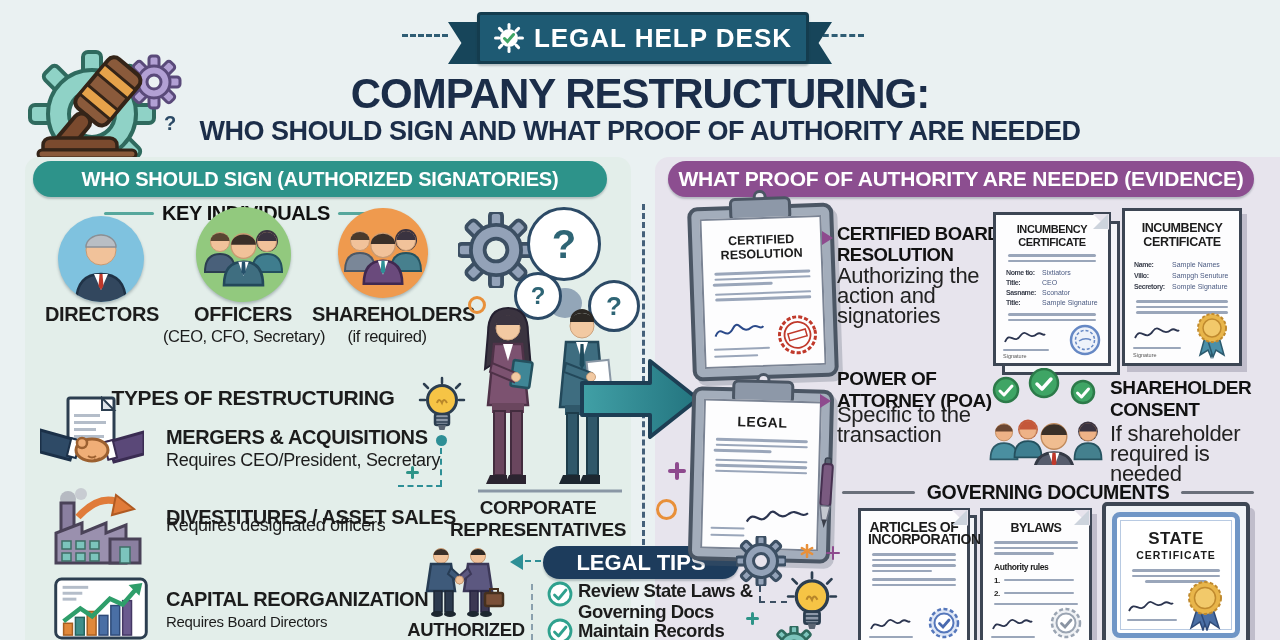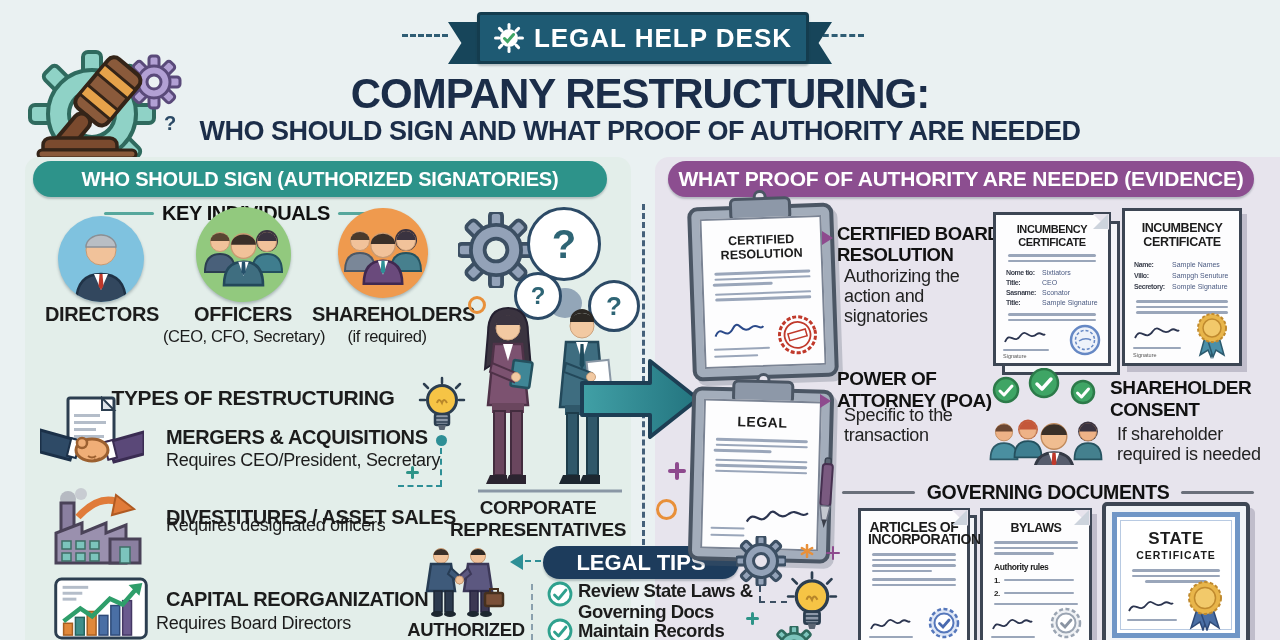--- a/index.html
+++ b/index.html
@@ -27,21 +27,21 @@
   .avatar{border-radius:50%;overflow:hidden;box-shadow:0 2px 3px rgba(40,60,70,.3);}
   .plus{position:absolute;}
   .plus:before,.plus:after{content:"";position:absolute;background:currentColor;border-radius:2px;}
   .plus:before{left:40%;top:0;width:20%;height:100%;}
   .plus:after{top:40%;left:0;height:20%;width:100%;}
   .qbubble{background:#fff;border:3px solid #2c4a66;border-radius:50%;display:flex;align-items:center;justify-content:center;
            color:#2e6575;font-weight:bold;}
   .dashv{border-left:3px dashed #44607a;}
   .dashh{border-top:3px dashed #2f5d74;}
   .evtitle{font-weight:bold;letter-spacing:-0.5px;font-size:18.5px;line-height:21px;color:#111;}
-  .evdesc{font-size:18px;line-height:20px;color:#222;letter-spacing:-0.3px;margin-left:7px;}
+  .evdesc{font-size:22px;line-height:20px;color:#222;letter-spacing:-0.3px;}
   .tri-r{width:0;height:0;border-top:7px solid transparent;border-bottom:7px solid transparent;border-left:11px solid #8e4a8e;}
 </style>
 </head>
 <body>
 
 <div id="page">
 
   <svg width="0" height="0" style="position:absolute" aria-hidden="true">
     <defs>
       <circle id="bhead" cx="0" cy="-13" r="9.5"></circle>
@@ -235,21 +235,21 @@
     <rect x="10" y="47" width="9" height="12" fill="#e0883a" stroke="#a85f20" stroke-width="1.5"></rect>
     <rect x="22" y="41" width="9" height="18" fill="#3e8e8a" stroke="#256560" stroke-width="1.5"></rect>
     <rect x="34" y="35" width="9" height="24" fill="#e0883a" stroke="#a85f20" stroke-width="1.5"></rect>
     <rect x="46" y="39" width="9" height="20" fill="#4a6fa5" stroke="#2e4a78" stroke-width="1.5"></rect>
     <rect x="58" y="29" width="9" height="30" fill="#4a6fa5" stroke="#2e4a78" stroke-width="1.5"></rect>
     <rect x="70" y="24" width="9" height="35" fill="#6a5a8e" stroke="#443764" stroke-width="1.5"></rect>
     <path d="M10,45 L27,32 L39,40 L57,22 L70,28 L83,13" stroke="#2e9e6a" stroke-width="4.5" fill="none"></path>
     <path d="M76,8 L90,6 L87,19 Z" fill="#2e9e6a"></path>
   </svg>
   <div class="abs b" style="left:166px;top:588px;font-size:20px">CAPITAL REORGANIZATION</div>
-  <div class="abs" style="left:156px;top:613px;font-size:18px;letter-spacing:-0.3px">Requires Board Directors</div>
+  <div class="abs" style="left:166px;top:613px;font-size:15px;letter-spacing:-0.3px">Requires Board Directors</div>
 
   <svg class="abs" style="left:458px;top:212px" width="76" height="76" viewBox="0 0 100 100">
     <g stroke="#3c4f63" stroke-width="5" fill="#93a2b8">
       <rect x="42" y="0" width="16" height="100" rx="5"></rect>
       <rect x="42" y="0" width="16" height="100" rx="5" transform="rotate(45 50 50)"></rect>
       <rect x="42" y="0" width="16" height="100" rx="5" transform="rotate(90 50 50)"></rect>
       <rect x="42" y="0" width="16" height="100" rx="5" transform="rotate(135 50 50)"></rect>
       <circle cx="50" cy="50" r="33"></circle>
       <circle cx="50" cy="50" r="15" fill="#e3eeea"></circle>
     </g>
@@ -585,21 +585,21 @@
     </svg>
     <div class="docline" style="position:absolute;left:8px;bottom:5px;width:44px;margin:0;height:2px"></div>
     <svg style="position:absolute;right:6px;bottom:3px" width="34" height="34" viewBox="0 0 34 34">
       <circle cx="17" cy="17" r="14" fill="#f0f2f5" stroke="#9aa4b2" stroke-width="2.5" stroke-dasharray="4 2.5"></circle>
       <circle cx="17" cy="17" r="9.5" fill="#fff" stroke="#9aa4b2" stroke-width="2"></circle>
       <path d="M12.5,17.5 l3.5,3.5 l6,-7" fill="none" stroke="#8a94a2" stroke-width="2.8" stroke-linecap="round"></path>
     </svg>
   </div>
 
   <div class="abs" style="left:1102px;top:502px;width:140px;height:138px;background:#f0f3f7;border:4px solid #3d4654;border-radius:5px;box-shadow:5px 6px 0 rgba(120,118,140,.35)">
-    <div class="abs" style="inset:6px;border:5px solid #7096c6;border-radius:0;background:#fff">
+    <div class="abs" style="inset:6px;border:5px solid #7096c6;border-radius:8px;background:#fff">
       <div class="abs" style="inset:3px;border:1.5px solid #b8cae2"></div>
       <div class="b ctr" style="margin-top:12px;font-size:17px;letter-spacing:0.5px;position:relative">STATE</div>
       <div class="b ctr" style="font-size:10.5px;letter-spacing:1px;position:relative">CERTIFICATE</div>
       <div class="docline" style="width:88px;margin-top:8px"></div>
       <div class="docline" style="width:88px"></div>
       <div class="docline" style="width:62px"></div>
       <svg style="position:absolute;left:10px;bottom:16px" width="48" height="20" viewBox="0 0 48 20">
         <path d="M2,14 C8,2 12,18 20,7 C25,0 28,13 37,6 C41,3 44,9 46,6" stroke="#2c3550" stroke-width="1.8" fill="none"></path>
       </svg>
       <div class="docline" style="position:absolute;left:10px;bottom:12px;width:50px;margin:0;height:2px"></div>

